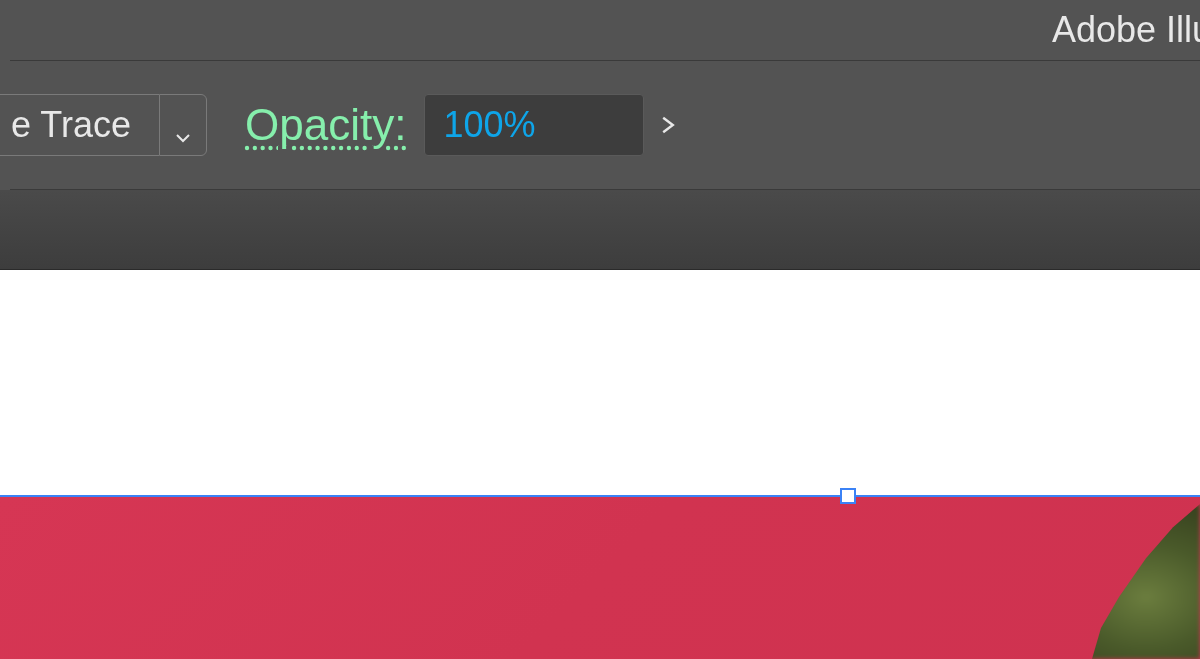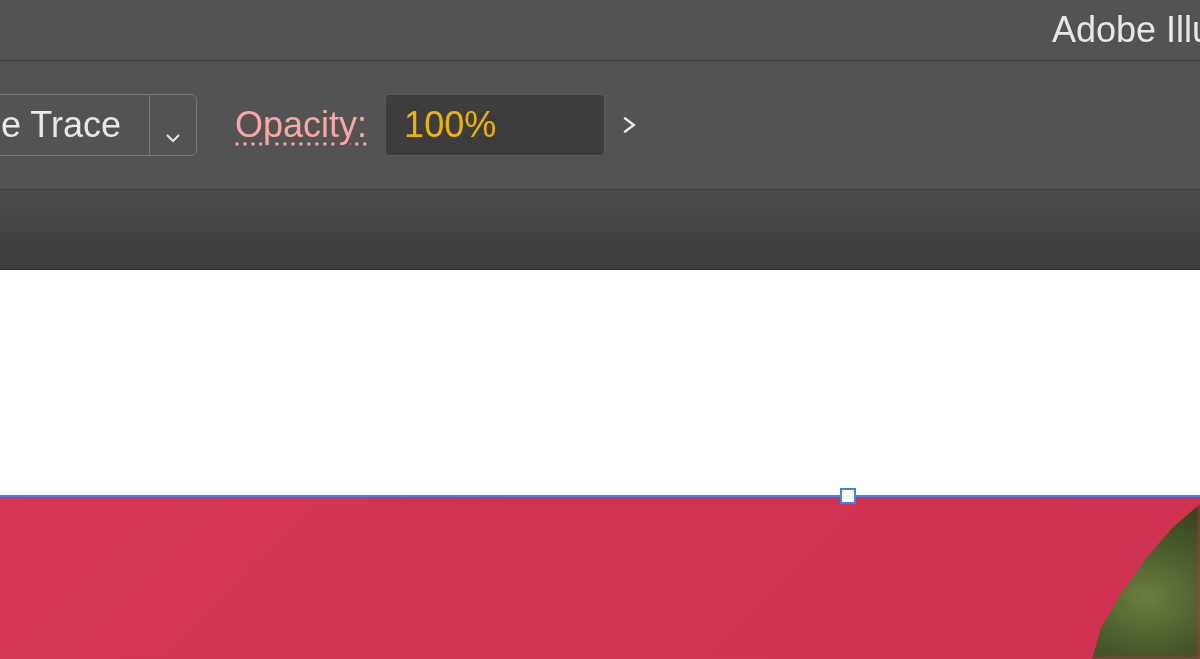--- a/index.html
+++ b/index.html
@@ -32,20 +32,21 @@
     }
     .control-bar {
       height: 130px;
       background: #535353;
       display: flex;
       align-items: center;
       padding: 0 0 0 0;
       gap: 18px;
       border-top: 1px solid #3a3a3a;
       border-bottom: 1px solid #3a3a3a;
+      margin-left: 10px;
     }
     .btn {
       background: #535353;
       border: 1px solid #7a7a7a;
       border-radius: 6px;
       color: #e8e8e8;
       font-size: 36px;
       font-weight: 400;
       padding: 10px 28px;
       height: 62px;
@@ -67,31 +68,31 @@
       padding: 10px 12px;
       margin-left: -18px;
       width: 48px;
     }
     .chevron {
       width: 20px;
       height: 20px;
       display: inline-block;
     }
     .label {
-      color: #fca5a5;
-      font-size: 36px;
+      color: #86efac;
+      font-size: 44px;
       font-weight: 400;
       margin-left: 20px;
       text-decoration: underline dotted;
       text-underline-offset: 6px;
     }
     .input-field {
       background: #3d3d3d;
       border: 1px solid #5a5a5a;
-      color: #eab308;
+      color: #0ea5e9;
       font-size: 36px;
       font-weight: 400;
       padding: 10px 18px;
       height: 62px;
       width: 220px;
       border-radius: 4px;
     }
     .extra-chevron {
       color: #e8e8e8;
       font-size: 36px;

